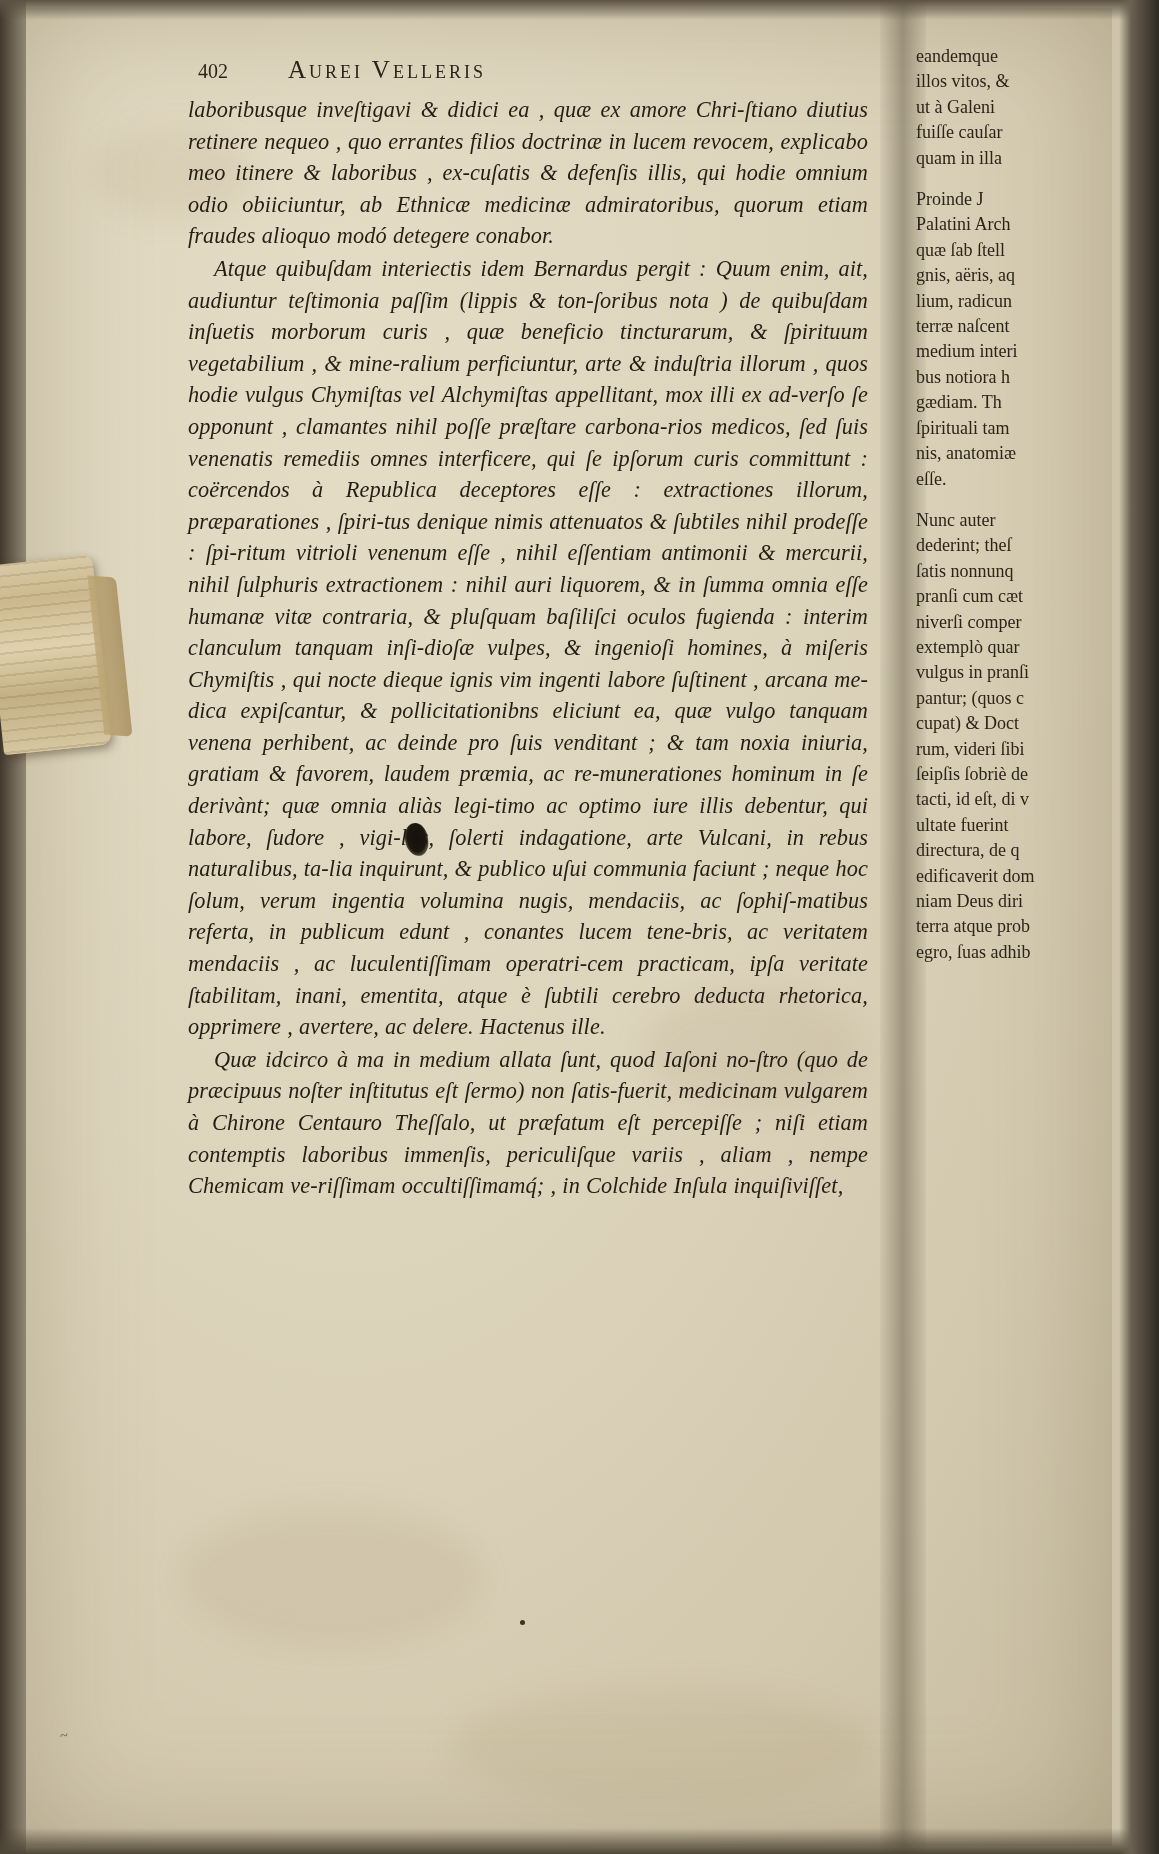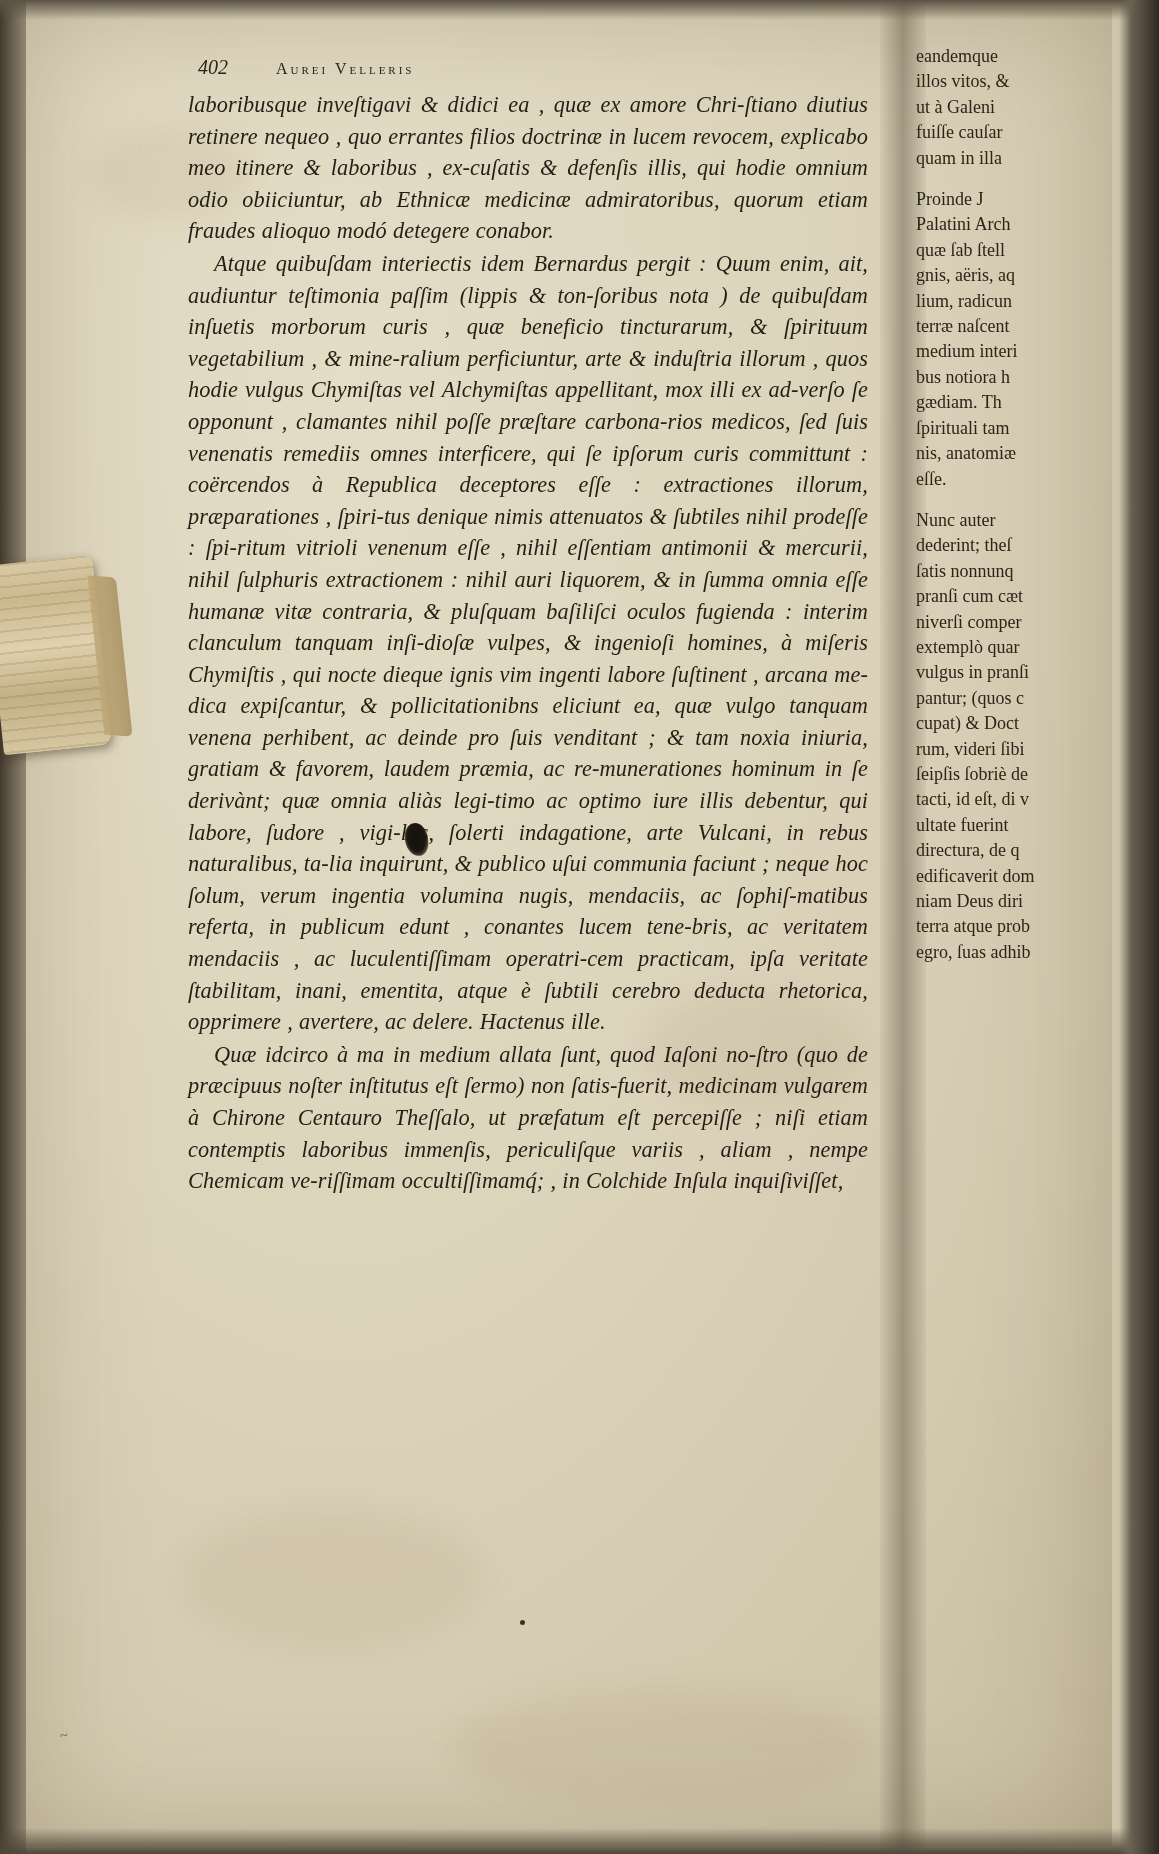--- a/index.html
+++ b/index.html
@@ -125,27 +125,26 @@
     font-size: 21px;
     letter-spacing: 1.5px;
     color: #2b2418;
     margin-bottom: 10px;
     padding-left: 10px;
   }
   .folio {
     font-size: 20px;
     color: #2b2418;
     letter-spacing: 0;
-    font-style: italic;
   }
   .head-title {
     font-variant: small-caps;
-    font-size: 16px;
+    font-size: 25px;
     letter-spacing: 3px;
-    margin-left: 20px;
+    margin-left: 32px;
   }
 
   p.body {
     margin: 0 0 0 0;
     font-size: 22.3px;
     line-height: 31.6px;
     color: #241e14;
     text-align: justify;
     text-justify: inter-word;
     word-spacing: .5px;

